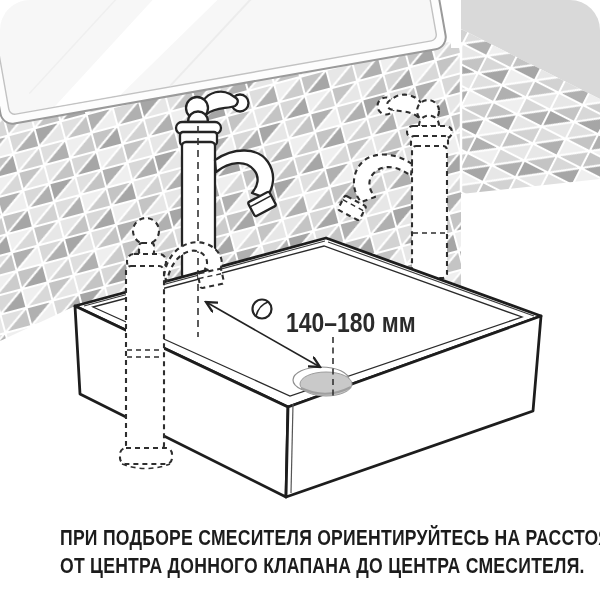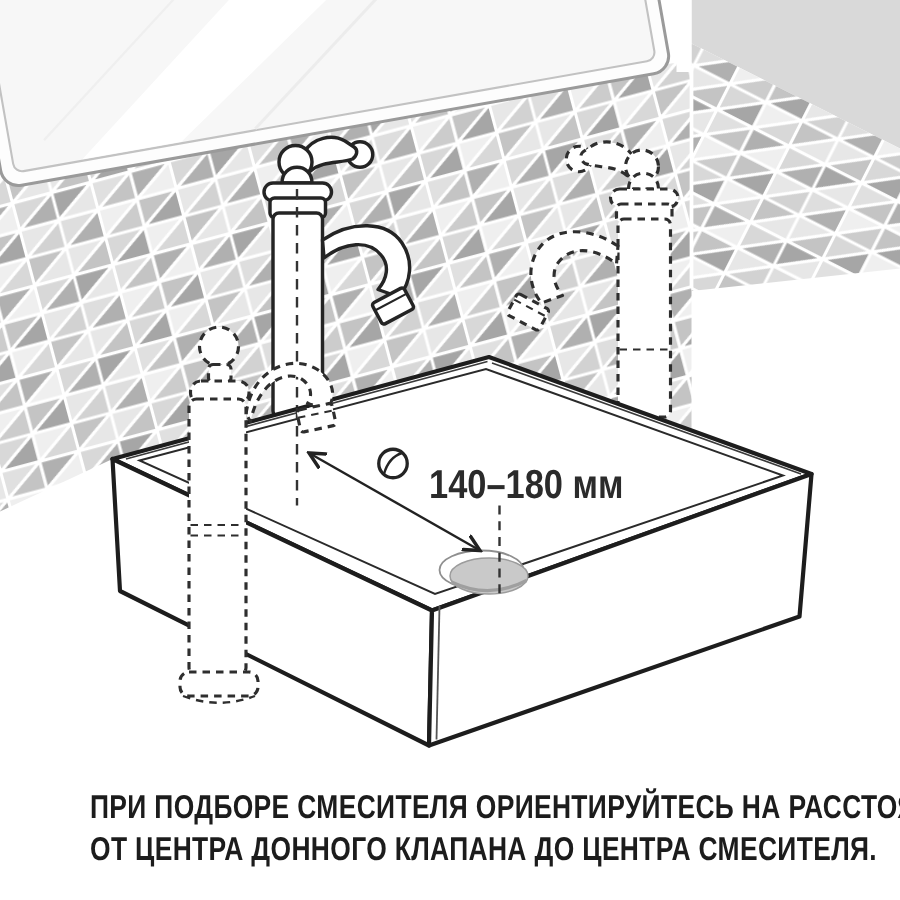--- a/index.html
+++ b/index.html
@@ -1,17 +1,17 @@
 <!DOCTYPE html>
 <html><head>
 <meta charset="utf-8">
 <style>
   html,body{margin:0;padding:0;background:#ffffff;}
   .stage{position:relative;width:600px;height:600px;background:#ffffff;overflow:hidden;
-         font-family:"Liberation Sans", sans-serif;}
+         font-family:"Liberation Sans", sans-serif;border-radius:30px;}
   .illustration{position:absolute;left:0;top:0;}
   .caption{position:absolute;left:0;top:524px;width:600px;text-align:center;
            color:#1c1c1c;font-weight:700;font-size:22px;line-height:28px;
            transform:scaleX(0.80);transform-origin:50% 50%;letter-spacing:0.3px;
            white-space:nowrap;}
   svg text{font-family:"Liberation Sans", sans-serif;}
 </style>
 </head>
 <body>
 

